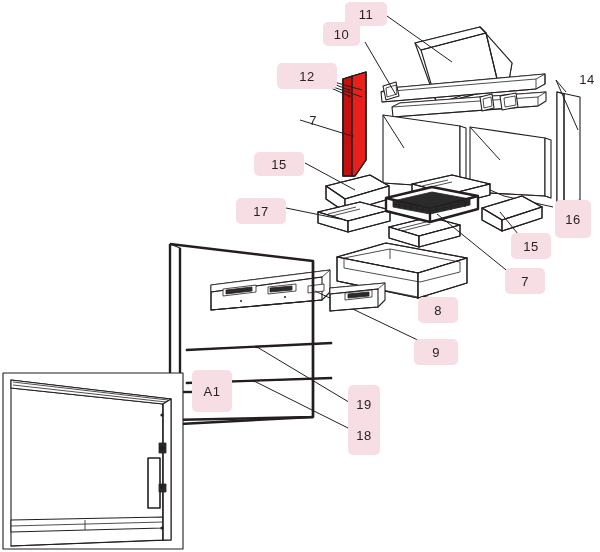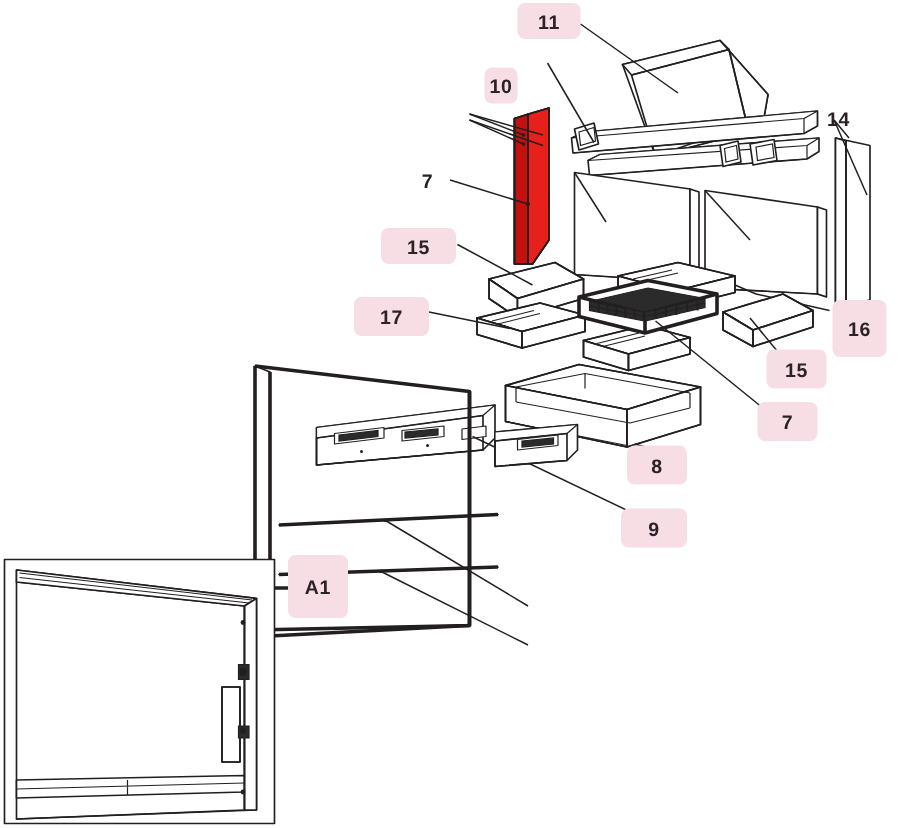--- a/index.html
+++ b/index.html
@@ -3,22 +3,22 @@
 <meta charset="utf-8">
 <title>Exploded Parts Diagram</title>
 <style>
   html,body{margin:0;padding:0;background:#ffffff;}
   body{width:600px;height:552px;overflow:hidden;
        font-family:"Liberation Sans", sans-serif;}
   #stage{position:relative;width:600px;height:552px;background:#fff;}
   svg#dwg{position:absolute;left:0;top:0;width:600px;height:552px;}
   .callout{position:absolute;background:#f7dee5;border-radius:5px;
            display:flex;align-items:center;justify-content:center;
-           color:#2a2226;font-size:13px;font-weight:700;letter-spacing:.5px;}
-  .callout.plain{background:transparent;}
+           color:#2a2226;font-size:13px;font-weight:400;letter-spacing:.5px;}
+  .callout.plain{background:transparent;margin-left:28px;}
   .callout.tall{flex-direction:column;justify-content:space-around;padding:4px 0;}
   .callout.tall span{line-height:1;}
 </style>
 </head>
 <body>
 
 <div id="stage">
 
   <svg id="dwg" viewBox="0 0 600 552">
     <defs>
@@ -273,24 +273,27 @@
 
     <path class="lead" d="M387,16 L452,62"></path>
     <path class="lead" d="M365,42 L396,95"></path>
 
   </svg>
 
   <div class="callout" style="left:345px;top:2px;width:42px;height:24px;">
     <span>11</span>
   </div>
 
-  <div class="callout" style="left:323px;top:45px;width:22px;height:24px;">
+  <div class="callout" style="left:323px;top:22px;width:37px;height:24px;">
     <span>10</span>
   </div>
 
+  <div class="callout" style="left:277px;top:63px;width:60px;height:26px;justify-content:center;">
+    <span>12</span>
+  </div>
 
   <div class="callout plain" style="left:546px;top:70px;width:26px;height:18px;">
     <span>14</span>
   </div>
 
   <div class="callout plain" style="left:272px;top:111px;width:26px;height:18px;">
     <span>7</span>
   </div>
 
   <div class="callout" style="left:254px;top:152px;width:50px;height:24px;">
@@ -318,14 +321,18 @@
   </div>
 
   <div class="callout" style="left:414px;top:339px;width:44px;height:26px;">
     <span>9</span>
   </div>
 
   <div class="callout" style="left:152px;top:370px;width:40px;height:42px;margin-left:40px;">
     <span>A1</span>
   </div>
 
+  <div class="callout tall" style="left:348px;top:385px;width:32px;height:62px;">
+    <span>19</span>
+    <span>18</span>
+  </div>
 
 </div>
 
 </body></html>

